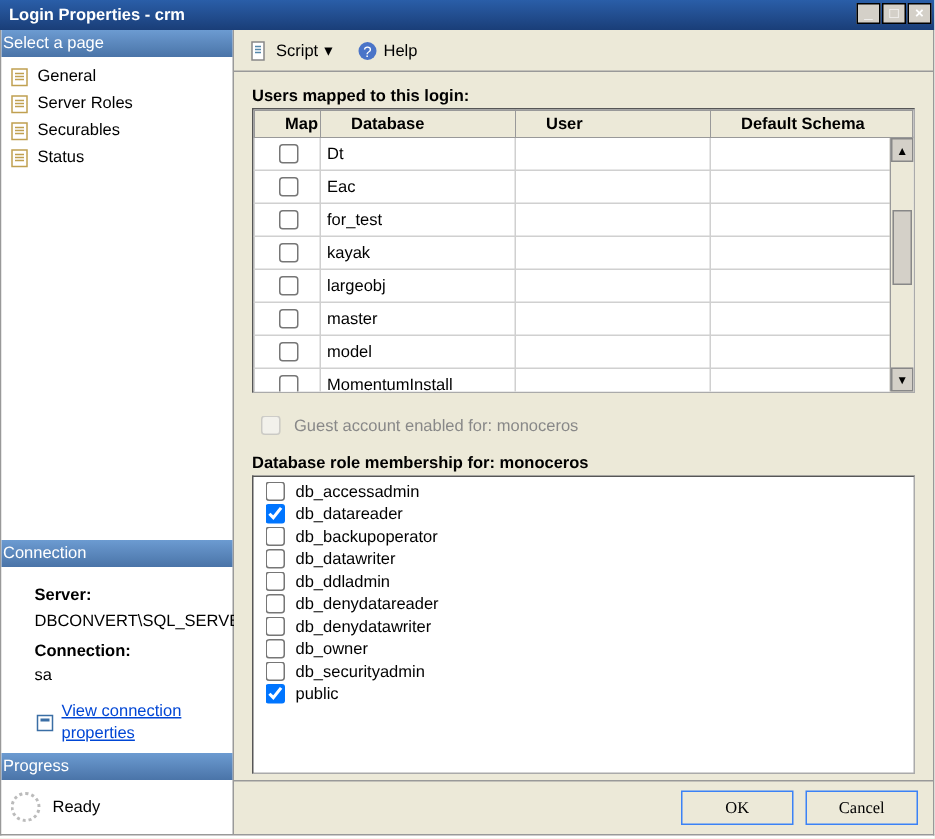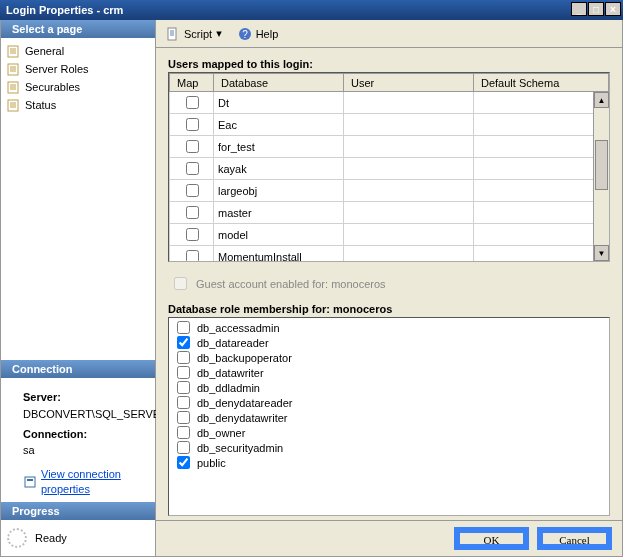--- a/index.html
+++ b/index.html
@@ -2,51 +2,51 @@
 <html><head>
 <meta charset="utf-8">
 <style>
 * { box-sizing: border-box; }
 body { margin: 0; font-family: Tahoma, sans-serif; font-size: 11px; background: #fff; width: 623px; height: 559px; overflow: hidden; }
 .titlebar { height: 20px; background: linear-gradient(#2a5ea8, #1a3e78); color: #fff; display: flex; align-items: center; padding: 0 2px 0 6px; font-weight: bold; position: relative; }
 .titlebar-btns { position: absolute; right: 2px; top: 2px; display: flex; gap: 1px; }
 .titlebar-btn { width: 16px; height: 14px; background: #d4d0c8; border: 1px solid #000; display: flex; align-items: center; justify-content: center; font-family: Arial; font-size: 10px; }
 .window-body { display: flex; height: 537px; border: 1px solid #999; border-top: none; }
 .sidebar { width: 155px; background: #fff; border-right: 1px solid #999; display: flex; flex-direction: column; }
-.panel-hdr { background: linear-gradient(#6c9bd1, #4a74a8); color: #fff; font-weight: bold; padding: 3px 11px; }
+.panel-hdr { background: linear-gradient(#6c9bd1, #4a74a8); color: #fff; font-weight: normal; padding: 3px 1px; }
 .panel-body { padding: 4px 2px; flex: 0 0 auto; }
 .nav-item { display: flex; align-items: center; gap: 4px; padding: 2px 4px; cursor: pointer; }
 .nav-item.sel { background: #d6dff5; border: 1px dotted #808080; padding: 1px 3px; }
 .nav-ico { width: 14px; height: 14px; display: inline-block; }
 .nav-ico svg { width: 14px; height: 14px; }
 .conn-body { padding: 6px 22px; font-size: 11px; line-height: 1.3; }
 .conn-body .lbl { margin-top: 6px; }
 .link { color: #0046d5; text-decoration: underline; cursor: pointer; display: flex; align-items: center; gap: 4px; margin-top: 10px; }
 .prog-body { padding: 8px 6px; display: flex; align-items: center; gap: 8px; }
 .spinner { width: 20px; height: 20px; border: 2px dotted #bbb; border-radius: 50%; }
 .main { flex: 1; display: flex; flex-direction: column; background: #ece9d8; }
 .toolbar { height: 28px; background: #ece9d8; border-bottom: 1px solid #999; display: flex; padding: 0 6px; gap: 8px; }
 .tbtn { display: flex; align-items: center; gap: 4px; padding: 2px 4px; cursor: pointer; }
 .tbtn .ico { width: 14px; height: 14px; }
 .content { flex: 1; padding: 10px 12px 0 12px; overflow: hidden; display: flex; flex-direction: column; }
 .lbl { margin-bottom: 2px; font-weight: bold; }
 .grid-wrap { border: 1px inset #aaa; background: #fff; height: 190px; overflow: hidden; position: relative; }
 table.grid { border-collapse: collapse; width: 100%; table-layout: fixed; }
-table.grid th { background: #ece9d8; border: 1px solid #999; padding: 2px 7px; text-align: left; font-weight: normal; height: 18px; position: sticky; top: 0; }
+table.grid th { background: #ece9d8; border: 1px solid #999; padding: 2px 20px; text-align: left; font-weight: bold; height: 18px; position: sticky; top: 0; }
 table.grid td { border: 1px solid #d0d0d0; padding: 1px 4px; height: 17px; background: #fff; }
 table.grid td.map { text-align: center; }
 .scroll-track { position: absolute; right: 0; top: 19px; bottom: 0; width: 16px; background: #ece9d8; border-left: 1px solid #999; }
 .scroll-arrow { height: 16px; background: #d4d0c8; border: 1px solid #888; display: flex; align-items: center; justify-content: center; font-size: 8px; }
 .scroll-thumb { position: absolute; left: 1px; right: 1px; top: 48px; height: 50px; background: #d4d0c8; border: 1px solid #888; }
 .guest { margin: 12px 0 10px 2px; color: #888; display: flex; align-items: center; gap: 6px; }
 .guest input { accent-color: #888; }
 .roles-wrap { border: 1px inset #aaa; background: #fff; flex: 1; padding: 2px 4px; overflow: auto; margin-bottom: 4px; }
 .role { display: flex; align-items: center; gap: 4px; height: 15px; }
 .footer { height: 36px; border-top: 1px solid #999; display: flex; align-items: center; justify-content: flex-end; padding: 0 10px; gap: 8px; background: #ece9d8; }
-.btn { width: 75px; height: 23px; background: #ece9d8; border: 6px solid #3b82f6; cursor: pointer; font-family: Tahoma; font-size: 11px; }
+.btn { width: 75px; height: 23px; background: #ece9d8; border: 1px solid #3b82f6; cursor: pointer; font-family: Tahoma; font-size: 11px; }
 </style>
 </head>
 <body>
 
 <div class="titlebar">
   <span>Login Properties - crm</span>
   <div class="titlebar-btns">
     <div class="titlebar-btn">_</div>
     <div class="titlebar-btn">□</div>
     <div class="titlebar-btn">×</div>

